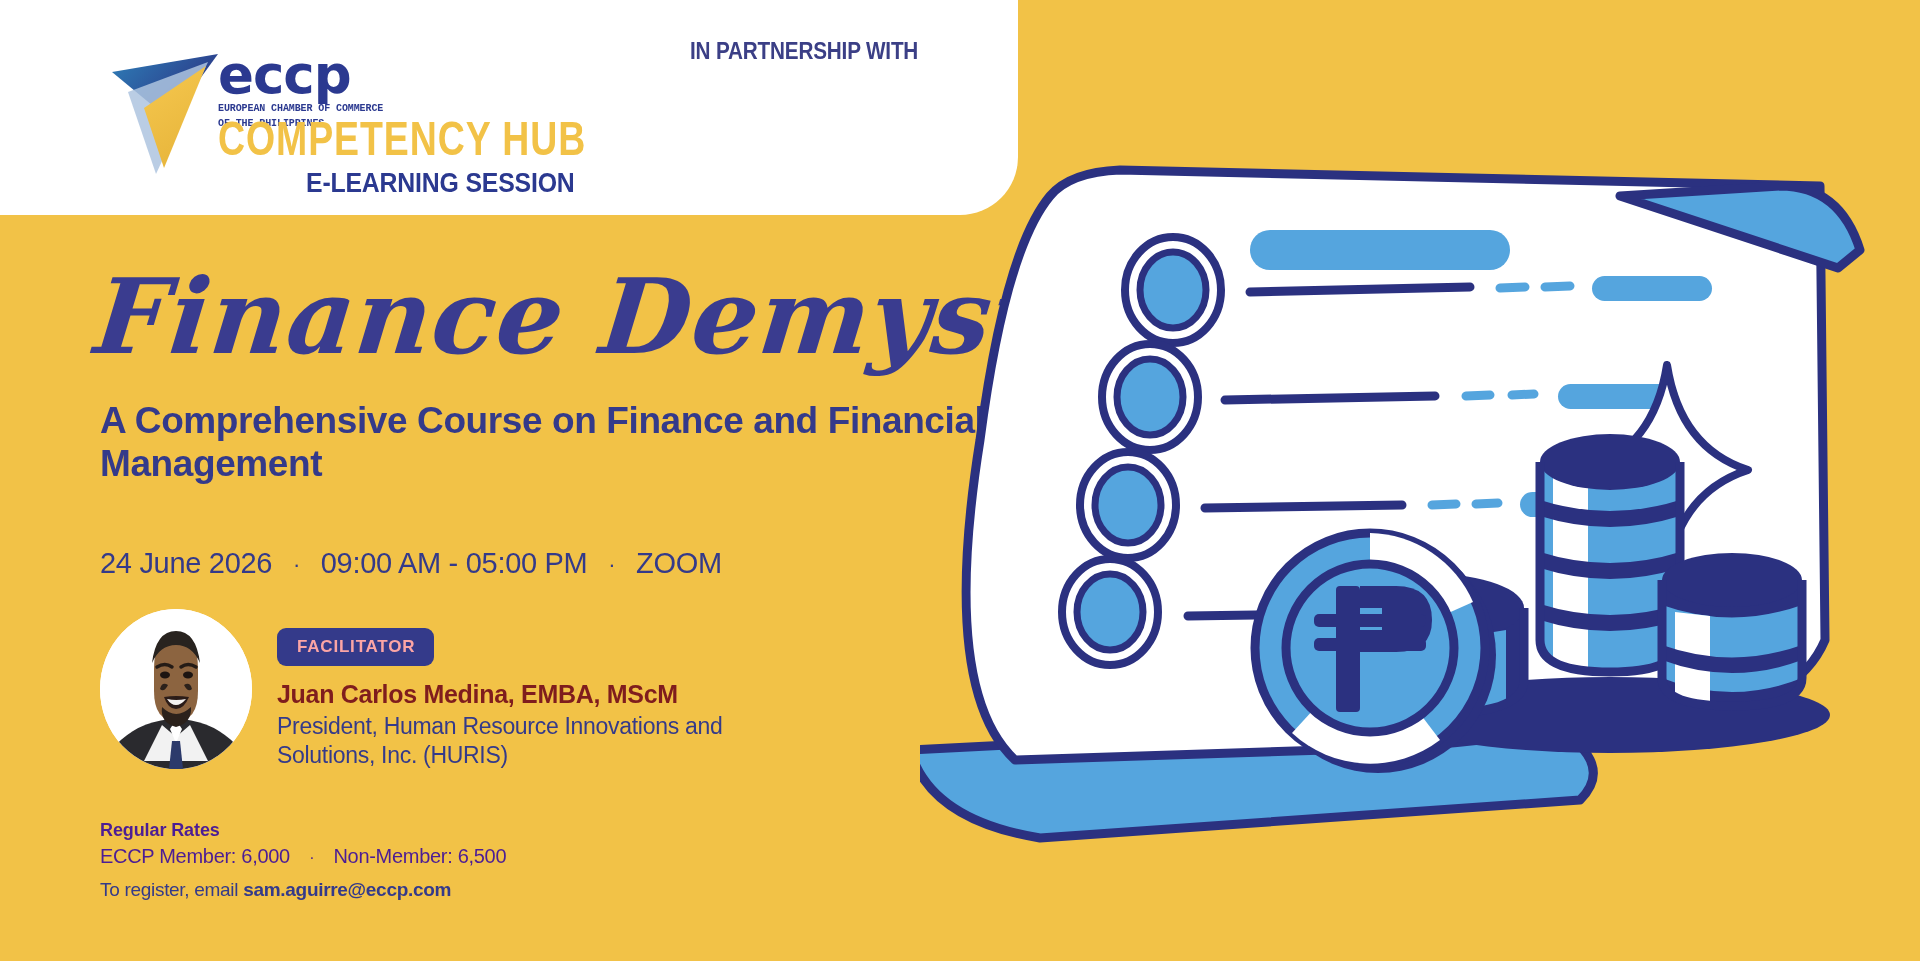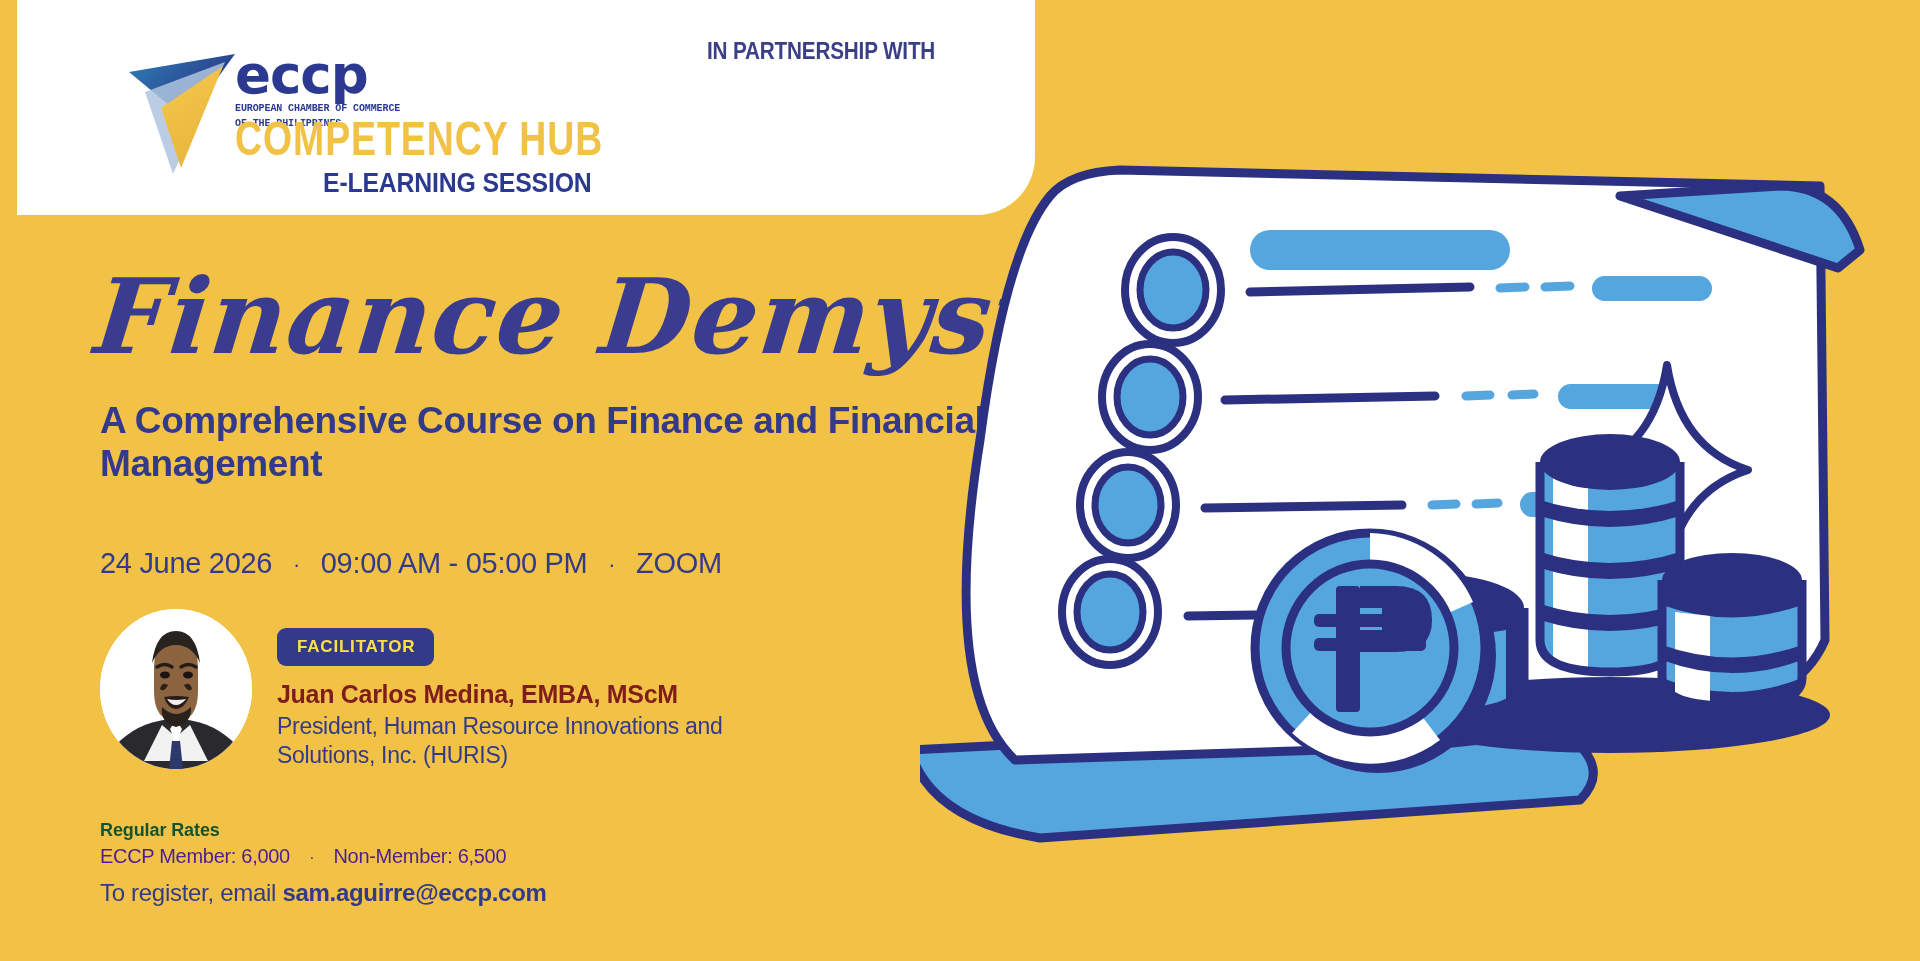--- a/index.html
+++ b/index.html
@@ -11,21 +11,20 @@
   body { background: #F2C247; position: relative; }
 
   
   .header-panel {
     position: absolute;
     left: 0; top: 0;
     width: 1018px; height: 215px;
     background: #FFFFFF;
     border-bottom-right-radius: 58px;
     z-index: 6;
-    margin-left: 17px;
   }
   .eccp-logo-block {
     position: absolute;
     left: 110px; top: 28px;
     width: 510px; height: 165px;
   }
   .plane-mark {
     position: absolute;
     left: 0; top: 18px;
     width: 120px; height: 140px;
@@ -147,21 +146,21 @@
     left: 100px; top: 609px;
     width: 152px; height: 160px;
     border-radius: 50%;
     overflow: hidden;
     background: #FFFFFF;
   }
   .fac-badge {
     position: absolute;
     left: 277px; top: 628px;
     background: #343A8A;
-    color: #fde047;
+    color: #fca5a5;
     font-size: 17px;
     font-weight: bold;
     letter-spacing: 0.8px;
     padding: 9px 19px 9px 20px;
     border-radius: 9px;
   }
   .fac-name {
     position: absolute;
     left: 277px; top: 680px;
     font-size: 25px;
@@ -178,36 +177,36 @@
     color: #343A8A;
     line-height: 1.27;
     letter-spacing: -0.3px;
   }
 
   .rates-head {
     position: absolute;
     left: 100px; top: 820px;
     font-size: 18px;
     font-weight: bold;
-    color: #14532d;
+    color: #4c1d95;
     letter-spacing: -0.1px;
   }
   .rates-line {
     position: absolute;
     left: 100px; top: 845px;
     font-size: 20px;
     color: #4c1d95;
     letter-spacing: -0.3px;
     white-space: nowrap;
   }
   .rates-line .dot { font-size: 16px; padding: 0 14px; vertical-align: middle; }
   .register-line {
     position: absolute;
     left: 100px; top: 879px;
-    font-size: 24px;
+    font-size: 19px;
     color: #343A8A;
     letter-spacing: -0.3px;
     white-space: nowrap;
   }
   .register-line b { font-weight: bold; }
 
   
   .illustration {
     position: absolute;
     right: 0; top: 0;

